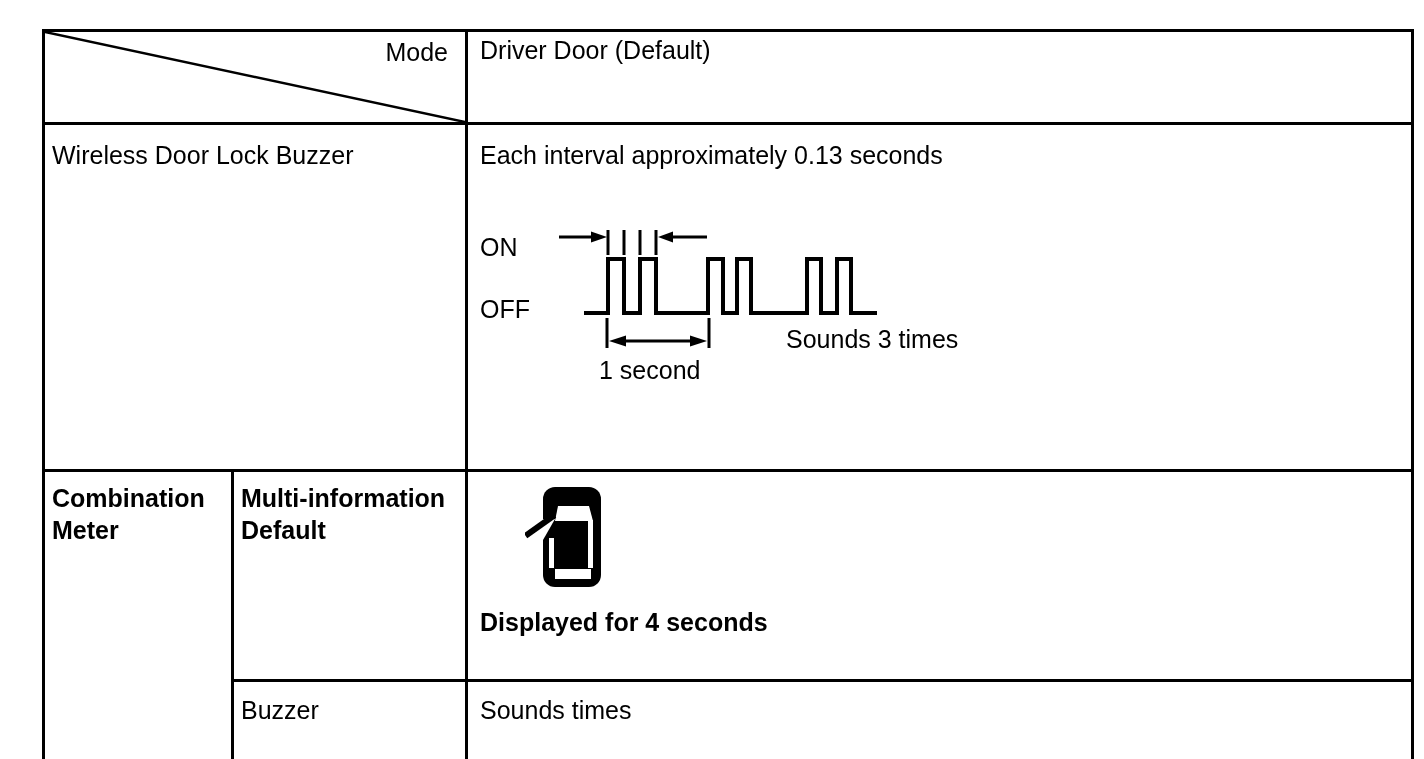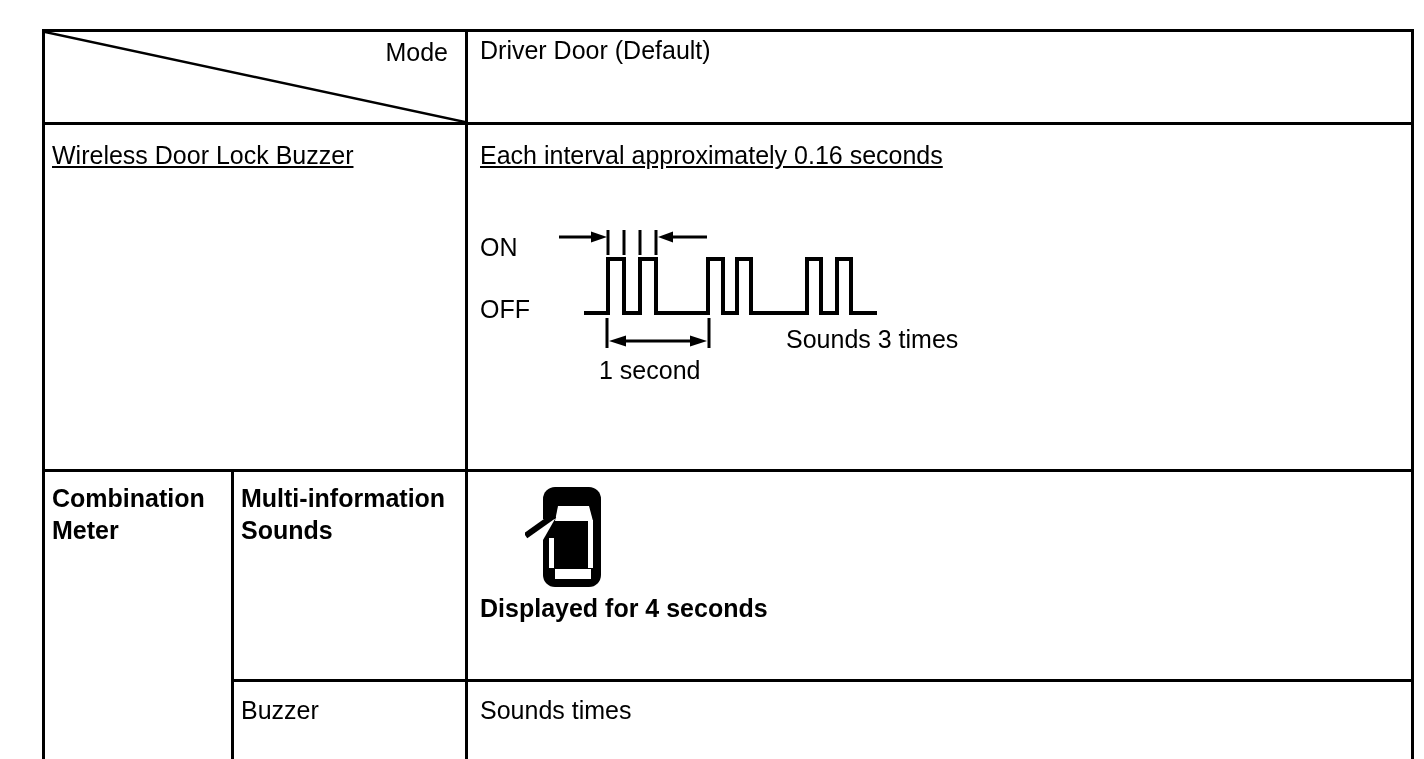--- a/index.html
+++ b/index.html
@@ -20,37 +20,37 @@
     font-size:25px;
     line-height:32px;
     padding:0;
     overflow:hidden;
   }
   
   .h1{height:88px;} .h2{height:330px;} .h3{height:197px;font-weight:bold;} .h4{height:74px;}
   
   .lab{padding:10px 8px 0 7px;}
   .val{padding:10px 14px 0 12px;}
-  .pt2{padding-top:2px;margin-top:44px;} .pt14{padding-top:14px;text-decoration:underline;} .pt0{padding-top:12px;}
+  .pt2{padding-top:2px;margin-top:44px;} .pt14{padding-top:14px;} .pt0{padding-top:12px;}
   
   .corner{position:relative;padding:0;}
   .corner svg.diag{position:absolute;left:0;top:0;width:100%;height:100%;display:block;}
   .corner .corner-label{
     position:relative;text-align:right;
     padding:4px 17px 0 0;font-size:25px;line-height:32px;
   }
   
   svg.waveform{display:block;margin:54px 0 0 0;}
   svg.waveform line{stroke:#000;stroke-width:3;}
   svg.waveform .fill{fill:#000;stroke:none;}
   svg.waveform .trace{fill:none;stroke:#000;stroke-width:4;}
   svg.waveform text{font-family:"Liberation Sans","DejaVu Sans",sans-serif;font-size:25px;fill:#000;}
   
   svg.car-icon{display:block;margin:2px 0 0 45px;}
-  .under-icon{margin-top:2px;}
+  .under-icon{margin-top:16px;}
 </style>
 </head>
 <body>
 
 <div class="page">
   <table class="mode-table">
     <colgroup>
       <col style="width:189px">
       <col style="width:234px">
       <col style="width:946px">
@@ -66,21 +66,21 @@
       <td class="val pt2 h1">
         <span>Driver Door (Default)</span>
       </td>
     </tr>
 
     <tr>
       <td colspan="2" class="lab pt14 h2">
         <span>Wireless Door Lock Buzzer</span>
       </td>
       <td class="val pt14 h2">
-        <div>Each interval approximately 0.16 seconds</div>
+        <div>Each interval approximately 0.13 seconds</div>
         <svg class="waveform" width="520" height="160" viewBox="0 0 520 160">
           <text x="0" y="31">ON</text>
           <text x="0" y="93">OFF</text>
 
           <g>
             <line x1="79" y1="12" x2="113" y2="12"></line>
             <polygon class="fill" points="111,6.5 127,12 111,17.5"></polygon>
             <line x1="128" y1="5" x2="128" y2="30"></line>
             <line x1="144" y1="5" x2="144" y2="30"></line>
             <line x1="160" y1="5" x2="160" y2="30"></line>
@@ -103,21 +103,21 @@
           <text x="306" y="123">Sounds 3 times</text>
         </svg>
       </td>
     </tr>
 
     <tr>
       <td rowspan="2" class="lab h3">
         <span>Combination Meter</span>
       </td>
       <td class="lab h3">
-        <span>Multi-information Sounds</span>
+        <span>Multi-information Default</span>
       </td>
       <td class="val h3">
         <svg class="car-icon" width="78" height="106" viewBox="0 0 78 106">
           <rect x="18" y="3" width="58" height="100" rx="12" fill="#000"></rect>
           <polygon points="33,22 64,22 68,37 30,37" fill="#fff"></polygon>
           <polygon points="18,35 30,35 18,56" fill="#fff"></polygon>
           <rect x="24" y="54" width="5" height="30" fill="#fff"></rect>
           <rect x="63" y="36" width="5" height="48" fill="#fff"></rect>
           <rect x="30" y="85" width="36" height="10" fill="#fff"></rect>
           <line x1="27" y1="33" x2="3" y2="50" stroke="#000" stroke-width="6" stroke-linecap="square"></line>

